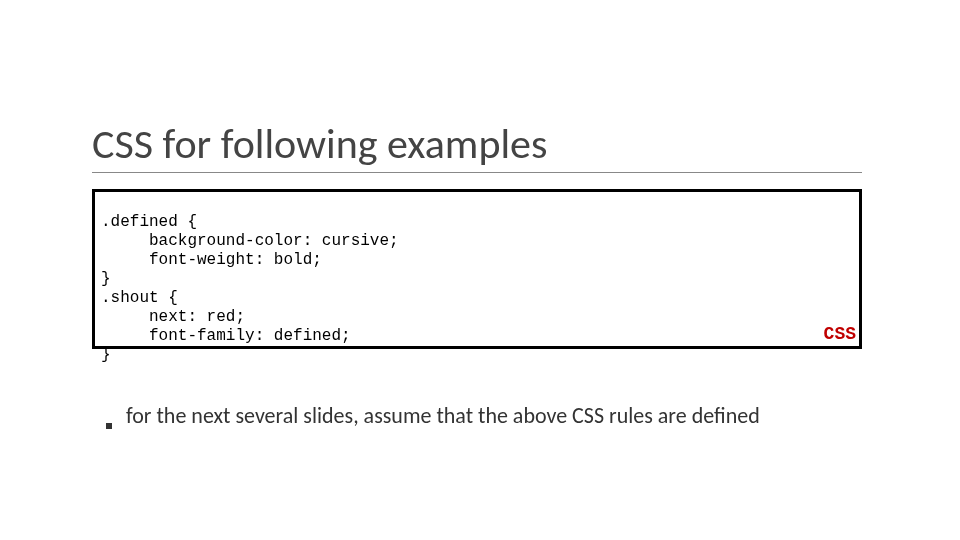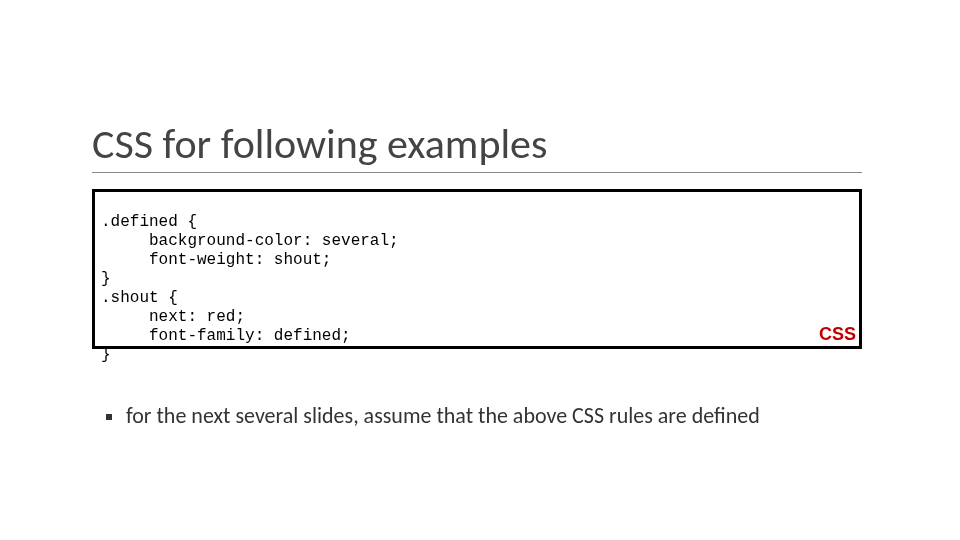--- a/index.html
+++ b/index.html
@@ -48,31 +48,31 @@
     font-family: "Courier New", Courier, monospace;
     font-size: 16px;
     line-height: 19px;
     white-space: pre;
     color: #000;
   }
   .css-badge {
     position: absolute;
     right: 104px;
     top: 280px;
-    font-family: Liberation Sans, sans-serif;
+    font-family: Liberation Mono, monospace;
     font-weight: bold;
     font-size: 18px;
     color: #c00000;
   }
   .bullet-row {
     position: absolute;
     top: 358px;
     left: 106px;
     display: flex;
-    align-items: flex-start;
+    align-items: flex-end;
     font-family: Calibri, "Segoe UI", sans-serif;
     font-size: 22px;
     color: #333;
   }
   .bullet-dot {
     width: 6px;
     height: 6px;
     background: #333;
     border-radius: 0;
     margin-top: 12px;
@@ -91,22 +91,22 @@
 </head>
 <body>
 
 <div class="slide">
 
   <div class="title">CSS for following examples</div>
   <div class="title-underline"></div>
 
   <div class="code-box">
 <span>.defined {</span>
-<span>     background-color: several;</span>
-<span>     font-weight: shout;</span>
+<span>     background-color: cursive;</span>
+<span>     font-weight: bold;</span>
 <span>}</span>
 <span>.shout {</span>
 <span>     next: red;</span>
 <span>     font-family: defined;</span>
 <span>}</span>
   </div>
   <div class="css-badge">CSS</div>
 
   <div class="bullet-row">
     <div class="bullet-dot"></div>

